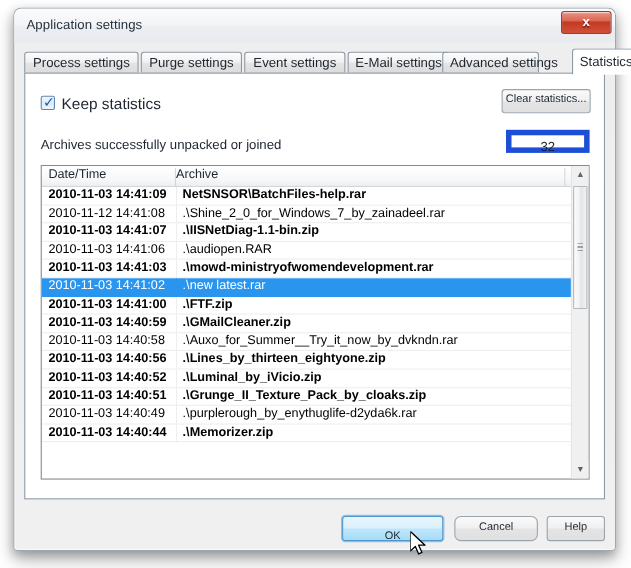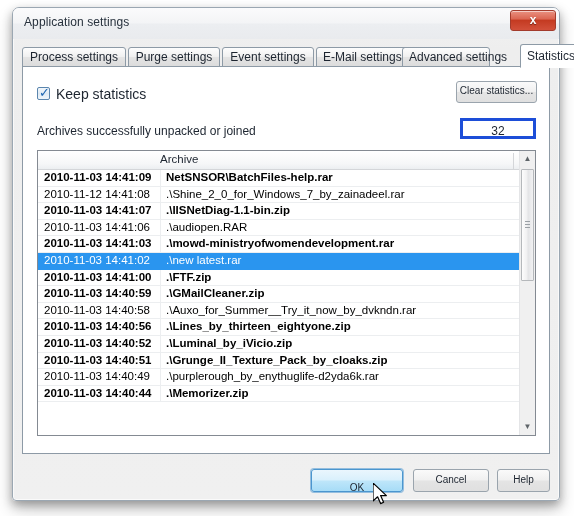--- a/index.html
+++ b/index.html
@@ -186,21 +186,21 @@
     color: #1d2530;
     white-space: nowrap;
   }
   #archives-count {
     position: absolute;
     left: 437px;
     top: 51px;
     width: 76px;
     height: 21px;
     box-sizing: border-box;
-    border: 3px solid #1d4ed8;
+    border: 5px solid #1d4ed8;
     background: #ffffff;
     font-size: 12px;
     color: #1d2530;
     text-align: center;
     padding-top: 3px;
   }
 
   
   #listview {
     position: absolute;
@@ -329,21 +329,21 @@
     height: 8px;
     background:
       linear-gradient(to bottom,
         #9aa0a5 0px, #9aa0a5 1px, transparent 1px, transparent 3px,
         #9aa0a5 3px, #9aa0a5 4px, transparent 4px, transparent 6px,
         #9aa0a5 6px, #9aa0a5 7px, transparent 7px);
   }
 
   
   #ok-button     { left: 298px; top: 461px; width: 92px; height: 23px; padding-top: 12px; }
-  #cancel-button { left: 400px; top: 461px; width: 76px; height: 23px; padding-top: 4px; }
+  #cancel-button { left: 400px; top: 461px; width: 76px; height: 23px; padding-top: 4px; border-radius: 6px; }
   #help-button   { left: 484px; top: 461px; width: 53px; height: 23px; padding-top: 4px; }
 
   
   #cursor {
     position: absolute;
     left: 360px;
     top: 475px;
     width: 18px;
     height: 26px;
     pointer-events: none;
@@ -381,20 +381,21 @@
         <div id="keepstats-label">Keep statistics</div>
       </div>
 
       <div class="pushbutton" id="clear-stats-button">Clear statistics...</div>
 
       <div id="archives-label">Archives successfully unpacked or joined</div>
       <div id="archives-count">32</div>
 
       <div id="listview">
         <div id="list-header">
+          <div class="hcell c0">Date/Time</div>
           <div class="hcell c1">Archive</div>
         </div>
         <div id="list-rows">
             <div class="row bold">
               <div class="sep"></div>
               <div class="date">2010-11-03 14:41:09</div>
               <div class="archive">NetSNSOR\BatchFiles-help.rar</div>
             </div>
             <div class="row">
               <div class="sep"></div>

